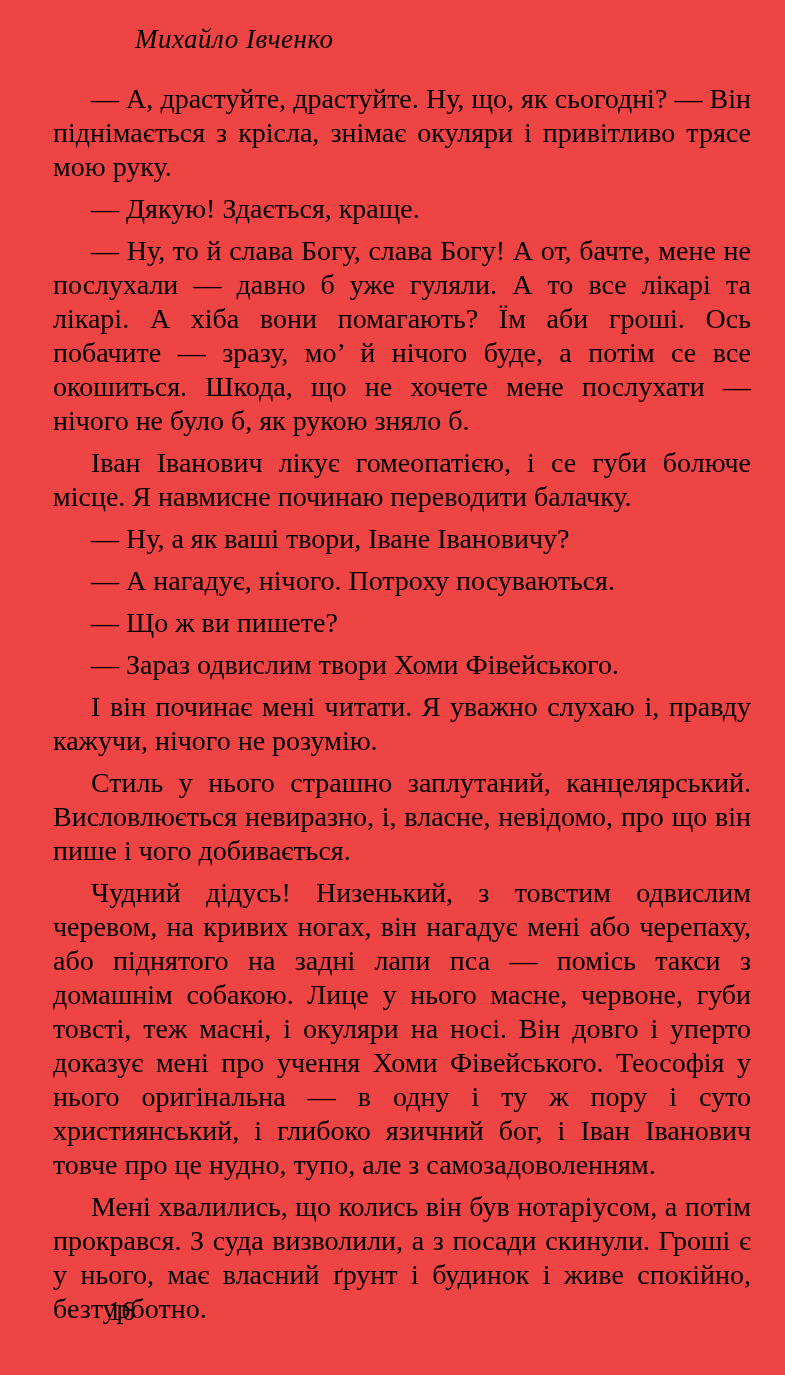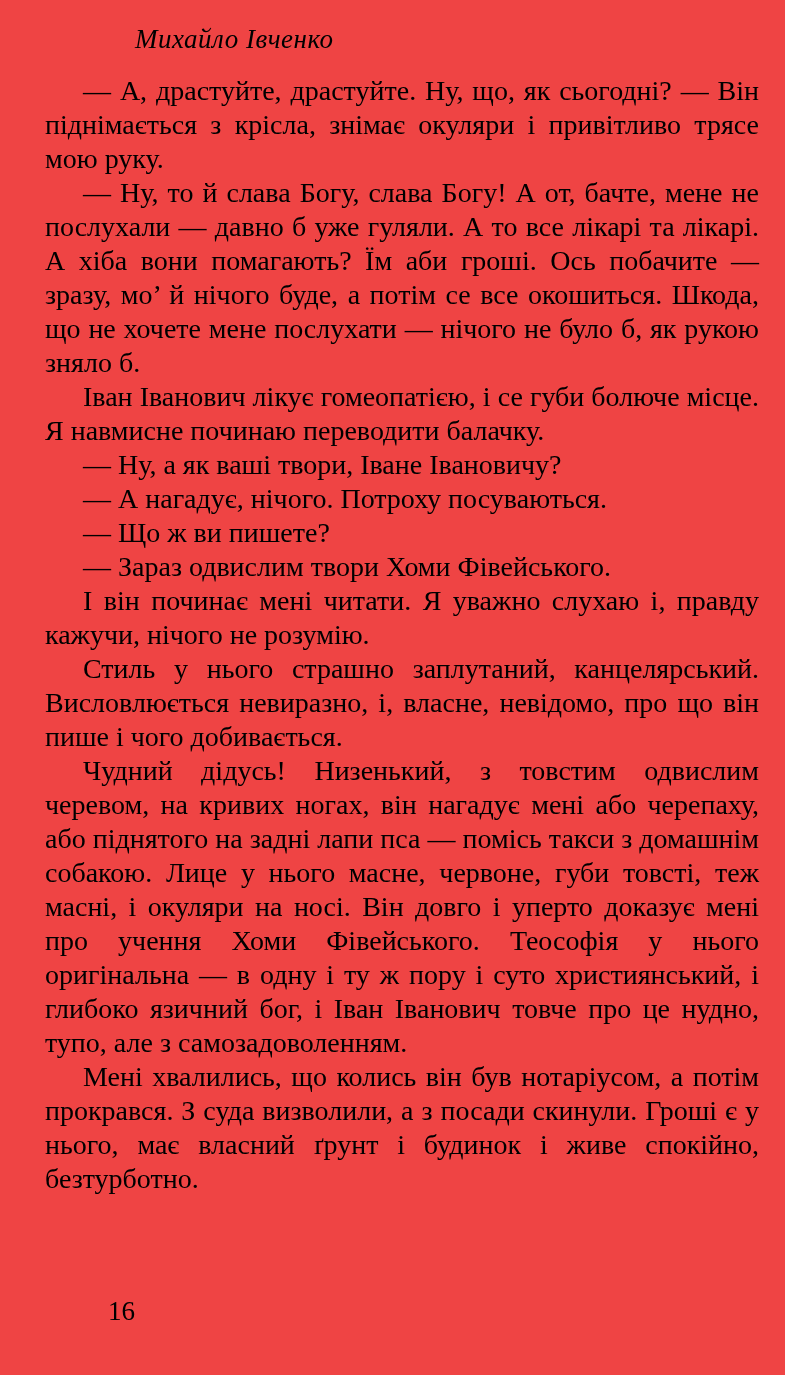--- a/index.html
+++ b/index.html
@@ -29,39 +29,40 @@
     position: absolute;
     top: 74px;
     left: 45px;
     width: 714px;
     font-size: 28px;
     line-height: 34px;
     text-align: justify;
     text-justify: inter-word;
   }
   .body-text p {
-    margin: 0;
+    margin: 8px;
     padding: 0;
     text-indent: 38px;
   }
   .folio {
     position: absolute;
     top: 1296px;
     left: 108px;
     font-size: 27px;
   }
 </style>
 </head>
 <body>
 
 <div class="page">
   <div class="running-head">Михайло Івченко</div>
 
   <div class="body-text">
       <p>— А, драстуйте, драстуйте. Ну, що, як сьогодні? — Він піднімається з крісла, знімає окуляри і привітливо трясе мою руку.</p>
+      <p>— Дякую! Здається, краще.</p>
       <p>— Ну, то й слава Богу, слава Богу! А от, бачте, мене не послухали — давно б уже гуляли. А то все лікарі та лікарі. А хіба вони помагають? Їм аби гроші. Ось побачите — зразу, мо’ й нічого буде, а потім се все окошиться. Шкода, що не хочете мене послухати — нічого не було б, як рукою зняло б.</p>
       <p>Іван Іванович лікує гомеопатією, і се губи болюче місце. Я навмисне починаю переводити балачку.</p>
       <p>— Ну, а як ваші твори, Іване Івановичу?</p>
       <p>— А нагадує, нічого. Потроху посуваються.</p>
       <p>— Що ж ви пишете?</p>
       <p>— Зараз одвислим твори Хоми Фівейського.</p>
       <p>І він починає мені читати. Я уважно слухаю і, правду кажучи, нічого не розумію.</p>
       <p>Стиль у нього страшно заплутаний, канцелярський. Висловлюється невиразно, і, власне, невідомо, про що він пише і чого добивається.</p>
       <p>Чудний дідусь! Низенький, з товстим одвислим черевом, на кривих ногах, він нагадує мені або черепаху, або піднятого на задні лапи пса — помісь такси з домашнім собакою. Лице у нього масне, червоне, губи товсті, теж масні, і окуляри на носі. Він довго і уперто доказує мені про учення Хоми Фівейського. Теософія у нього оригінальна — в одну і ту ж пору і суто християнський, і глибоко язичний бог, і Іван Іванович товче про це нудно, тупо, але з самозадоволенням.</p>
       <p>Мені хвалились, що колись він був нотаріусом, а потім прокрався. З суда визволили, а з посади скинули. Гроші є у нього, має власний ґрунт і будинок і живе спокійно, безтурботно.</p>

